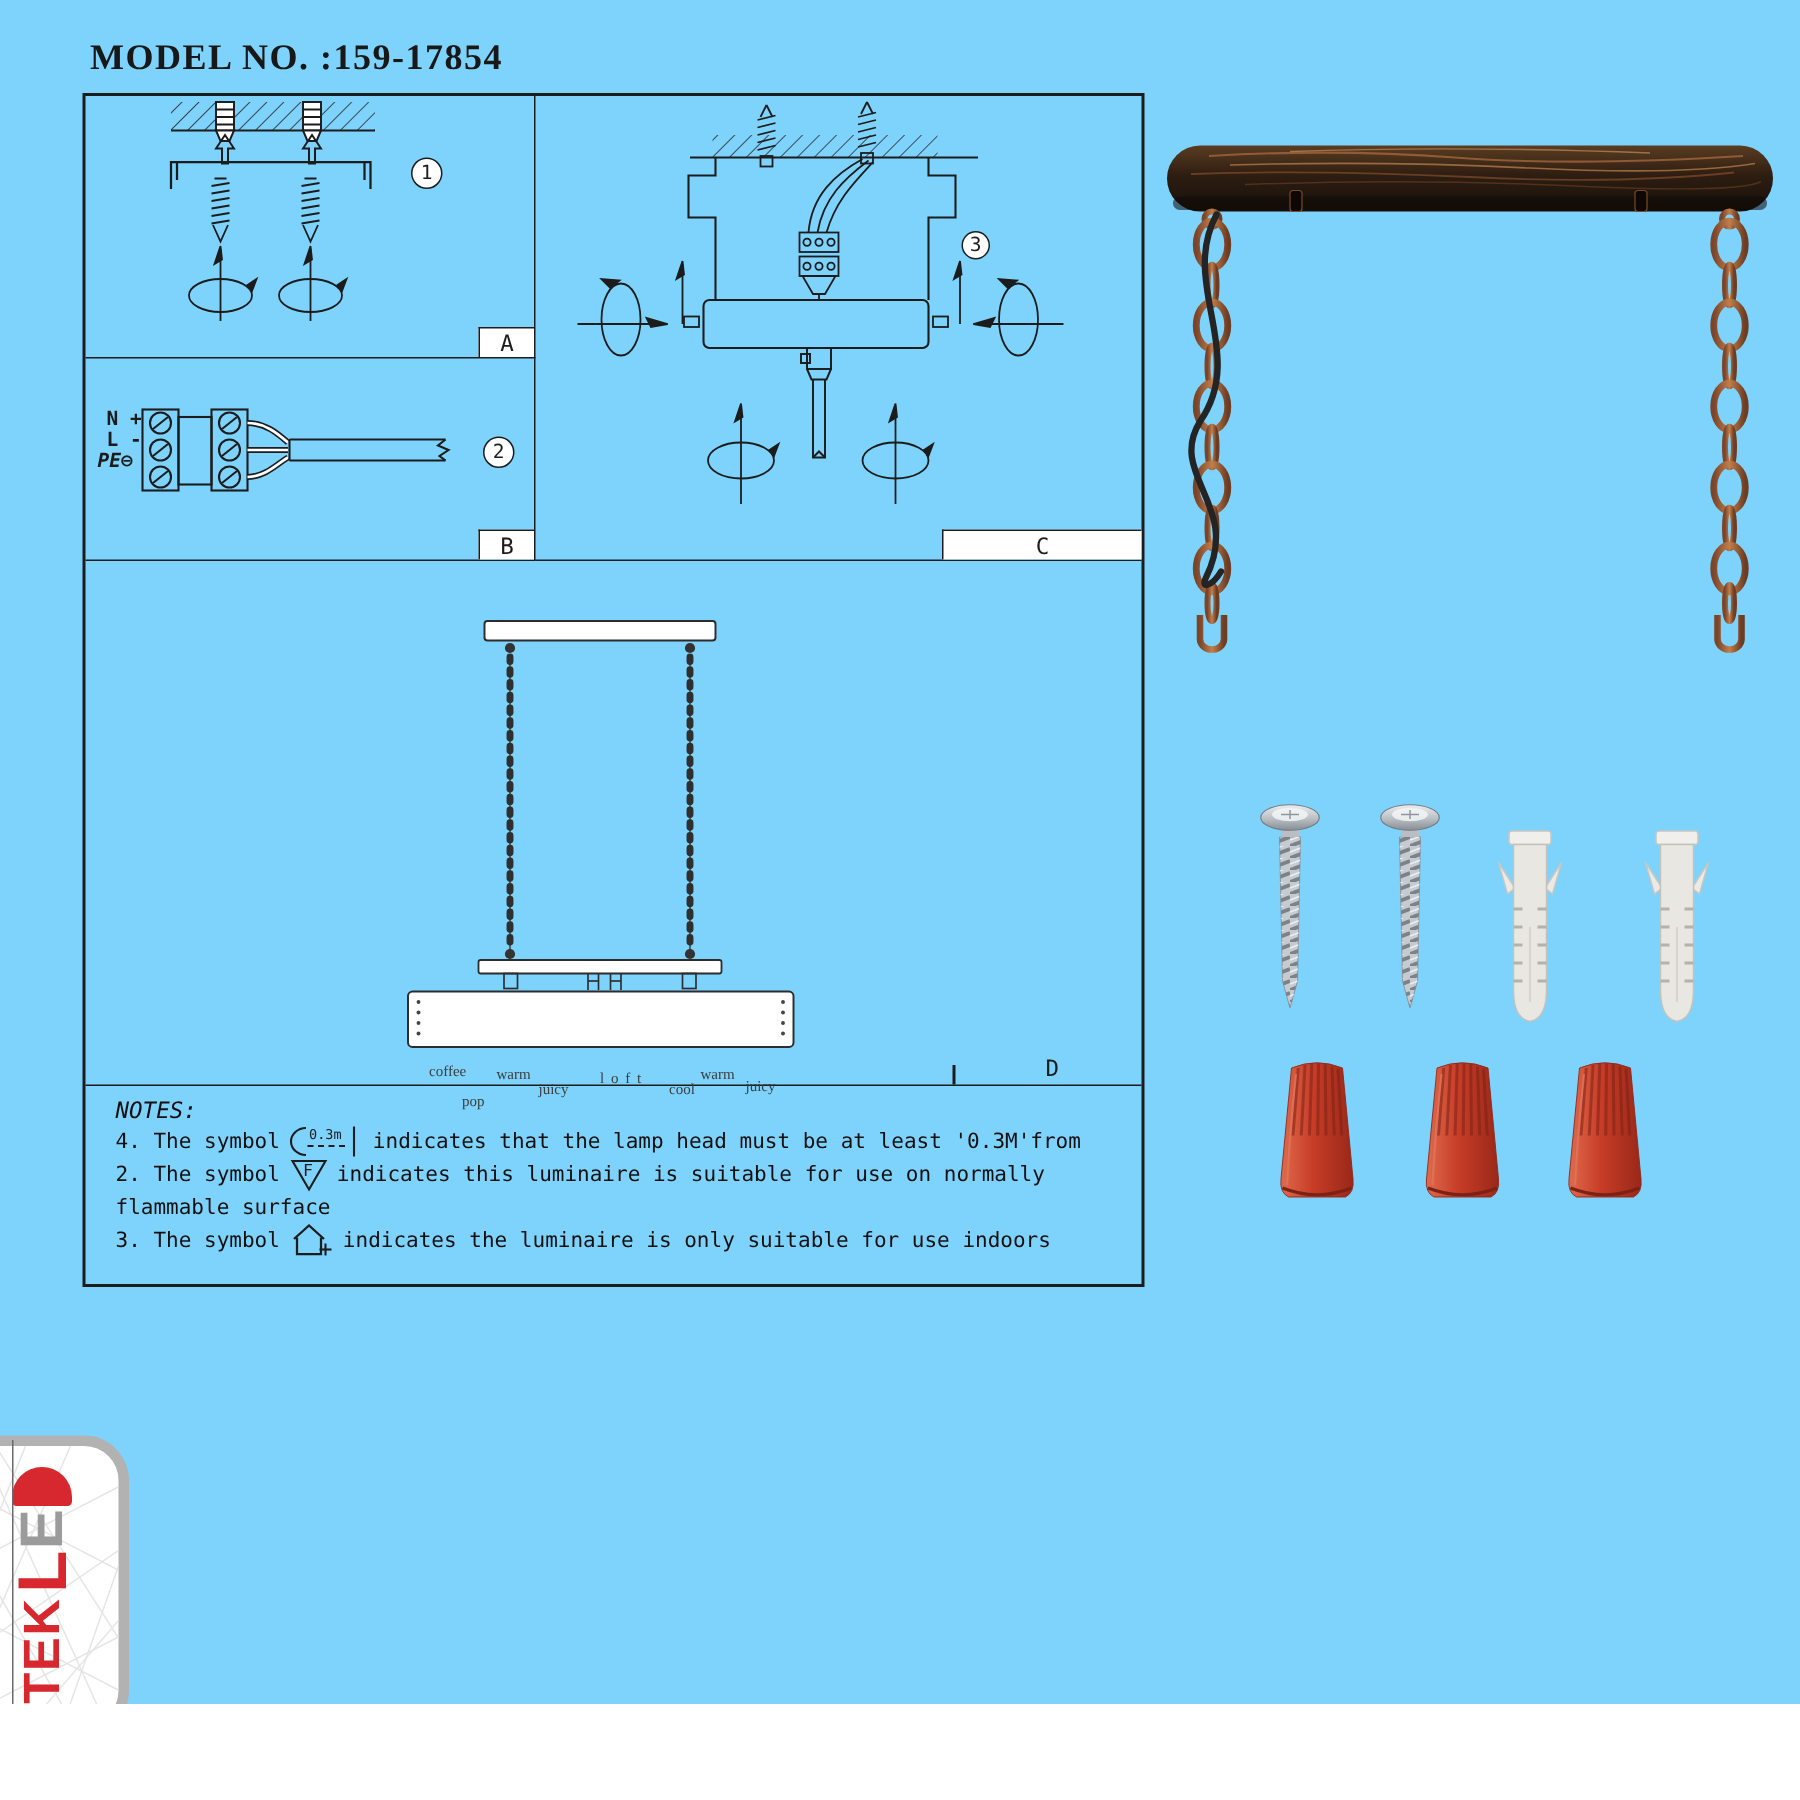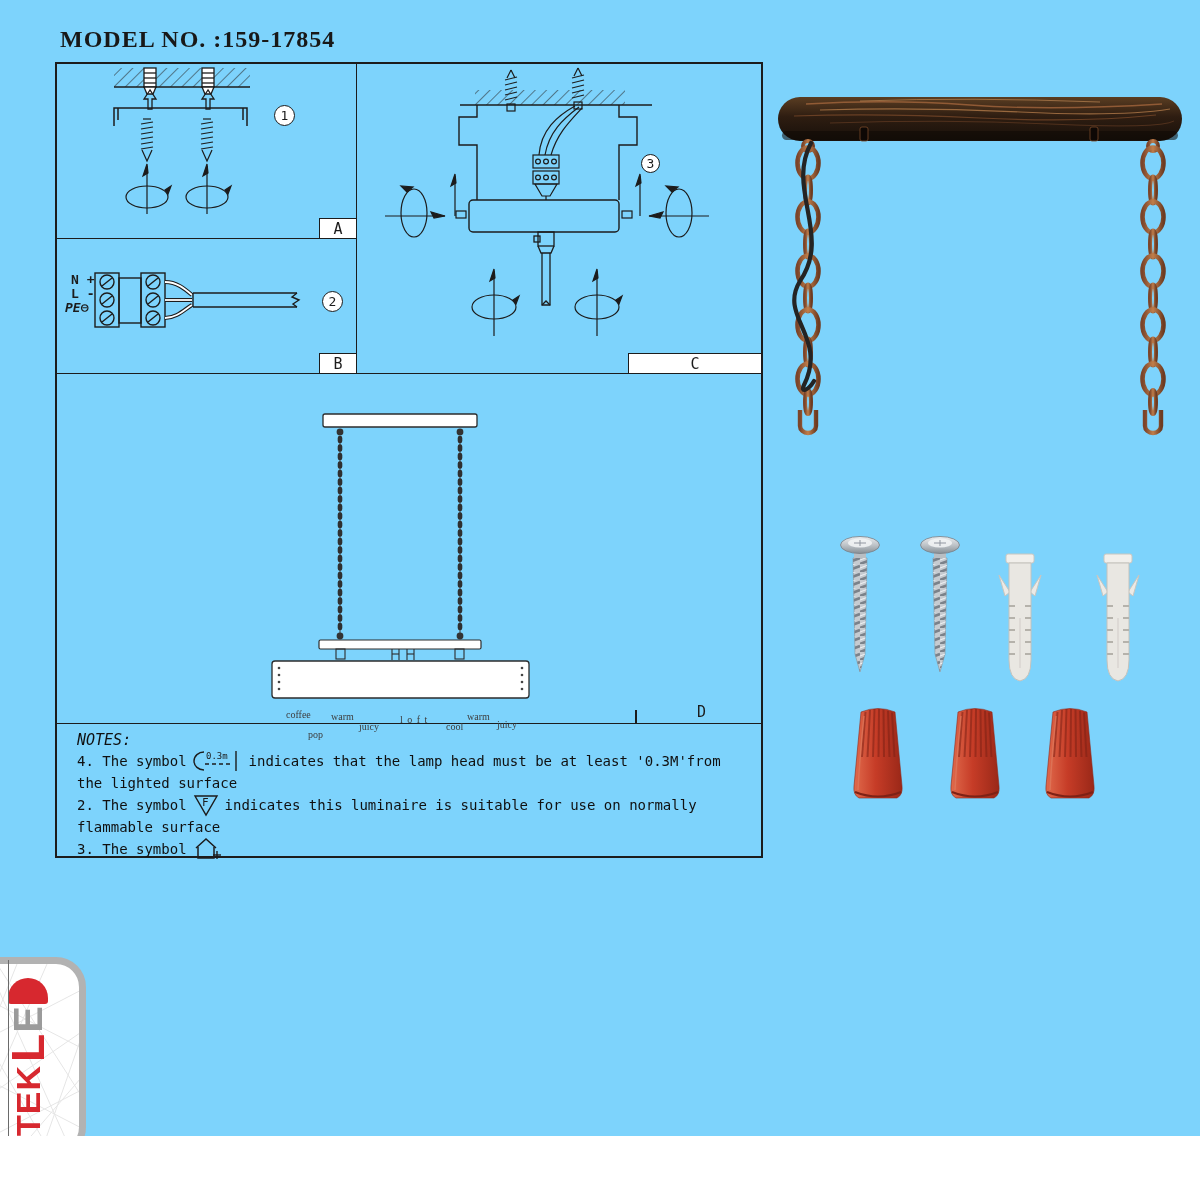--- a/index.html
+++ b/index.html
@@ -360,38 +360,35 @@
       </div>
       <div class="note-line">
         <span>4. The symbol</span><svg class="note-sym" width="52" height="24" viewBox="0 0 52 24">
             <path d="M12,3 A10,9 0 0 0 12,21" fill="none" stroke="#1c1c1c" stroke-width="1.4"></path>
             <line x1="13" y1="15" x2="41" y2="15" stroke="#1c1c1c" stroke-width="1.3" stroke-dasharray="4 3"></line>
             <text x="14" y="10" font-size="9" font-family="DejaVu Sans Mono, monospace" fill="#1c1c1c">0.3m</text>
             <line x1="44" y1="2" x2="44" y2="22" stroke="#1c1c1c" stroke-width="1.4"></line>
           </svg><span>indicates that the lamp head must be at least '0.3M'from</span>
       </div>
       <div class="note-line">
-        <span>the lighted surface</span>
-      </div>
-      <div class="note-line">
         <span>2. The symbol</span><svg class="note-sym" width="28" height="26" viewBox="0 0 28 26">
             <polygon points="3,4 25,4 14,23" fill="none" stroke="#1c1c1c" stroke-width="1.4"></polygon>
             <text x="10" y="14" font-size="11" font-family="DejaVu Sans Mono, monospace" fill="#1c1c1c">F</text>
           </svg><span>indicates this luminaire is suitable for use on normally</span>
       </div>
       <div class="note-line">
         <span>flammable surface</span>
       </div>
       <div class="note-line">
         <span>3. The symbol</span><svg class="note-sym" width="32" height="26" viewBox="0 0 32 26">
             <path d="M4,12 L14,3 L24,12" fill="none" stroke="#1c1c1c" stroke-width="1.5"></path>
             <path d="M6,11 L6,22 L22,22 L22,11" fill="none" stroke="#1c1c1c" stroke-width="1.5"></path>
             <line x1="21" y1="19" x2="29" y2="19" stroke="#1c1c1c" stroke-width="1.4"></line>
             <line x1="25" y1="15" x2="25" y2="23" stroke="#1c1c1c" stroke-width="1.4"></line>
-          </svg>
+          </svg><span>indicates the luminaire is only suitable for use indoors</span>
       </div>
     </div>
   </div>
 
   <svg class="abs" style="left:770px; top:85px;" width="430" height="360" viewBox="0 0 430 360">
     <defs>
       <linearGradient id="gBronze" x1="0" y1="0" x2="0" y2="1">
         <stop offset="0" stop-color="#5a3d22"></stop>
           <stop offset="0.45" stop-color="#2e1d11"></stop>
           <stop offset="1" stop-color="#17100a"></stop>

